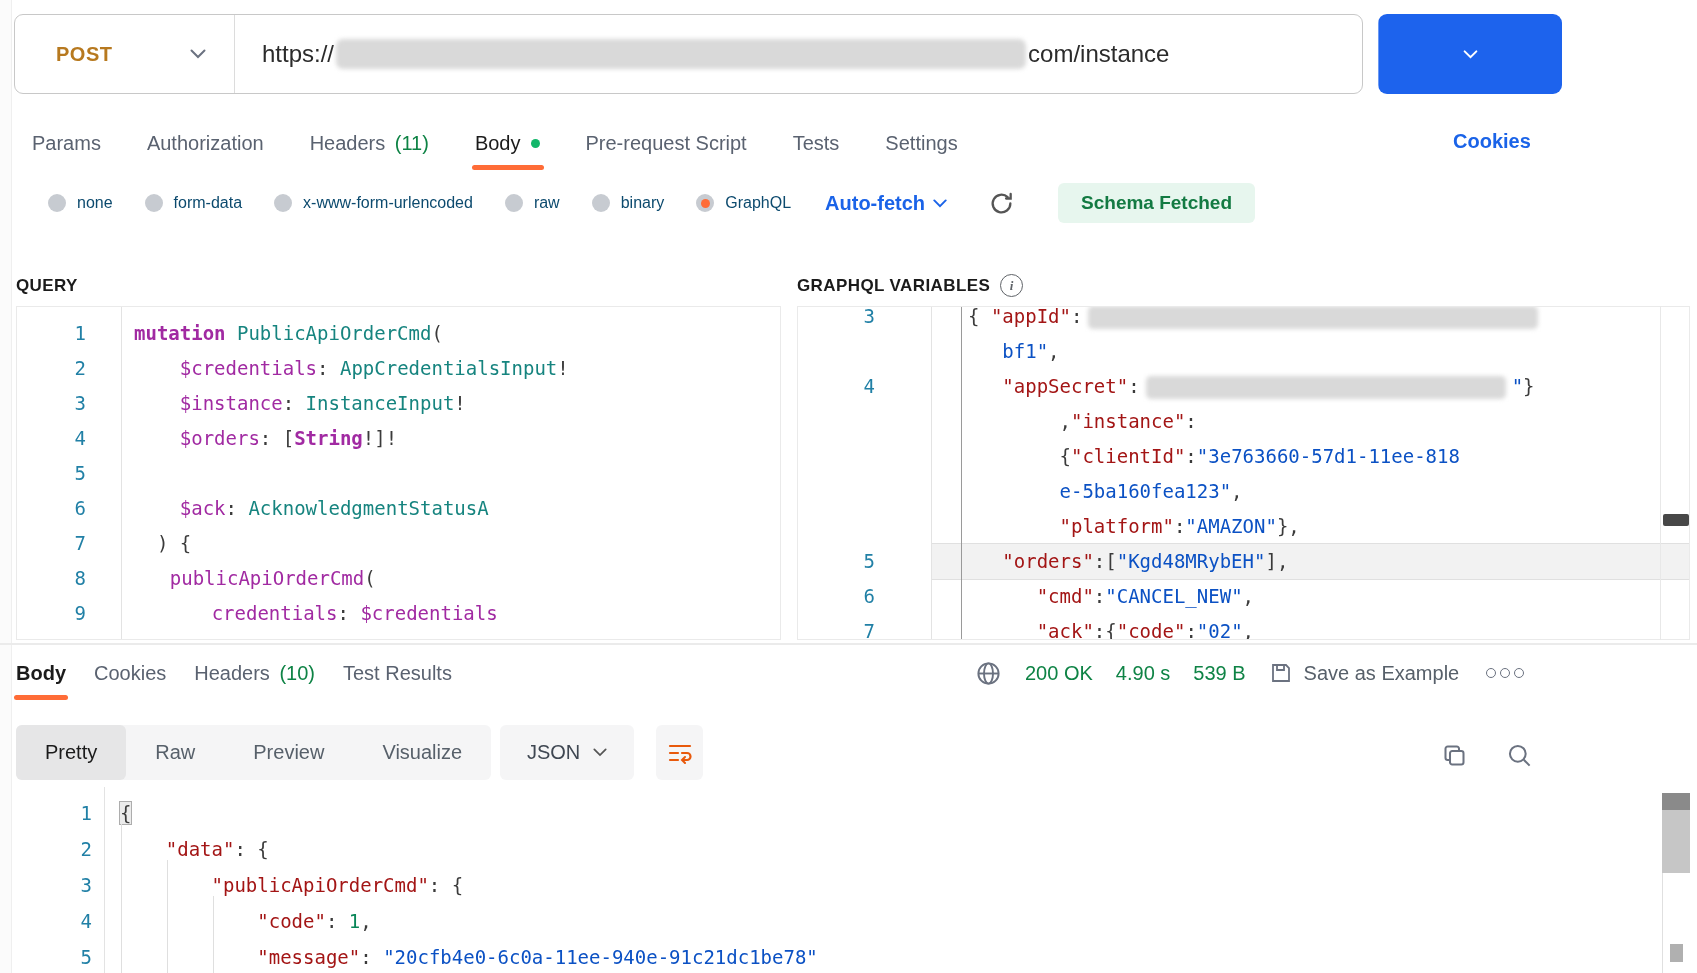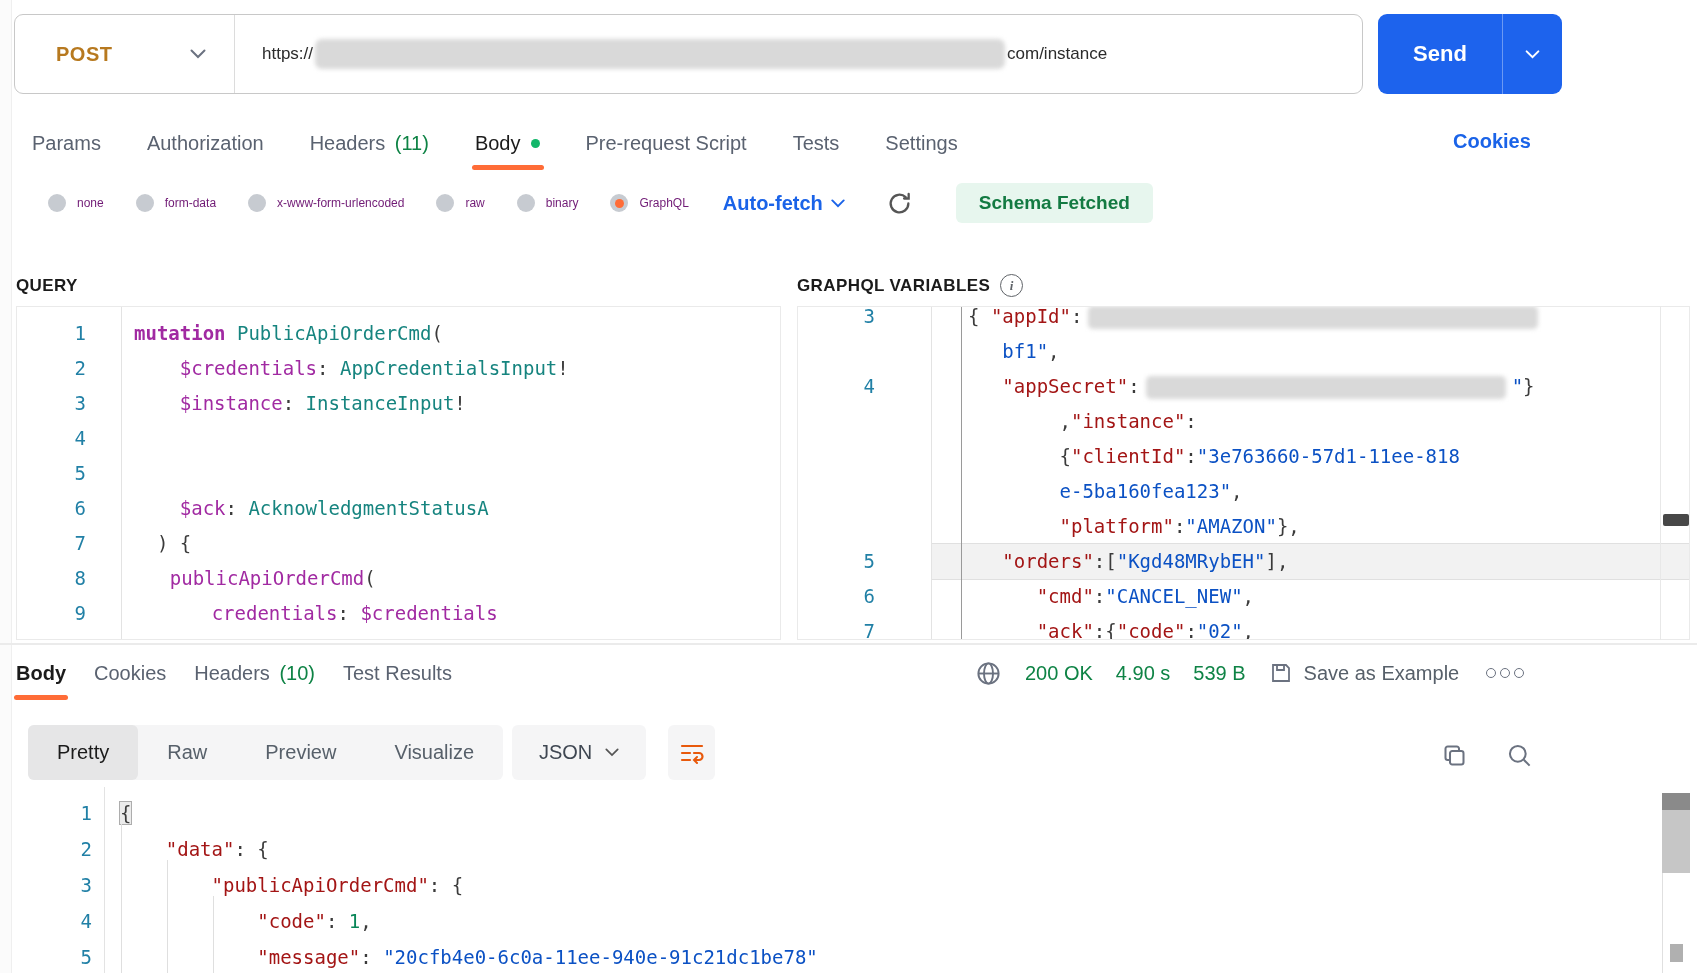--- a/index.html
+++ b/index.html
@@ -9,21 +9,21 @@
   
   .left-strip{left:0;top:0;width:11px;height:973px;background:#fbfbfb;border-right:1px solid #efefef;}
 
   
   .reqbar{left:14px;top:14px;width:1349px;height:80px;border:1.5px solid #c8c8c8;border-radius:9px;
           display:flex;align-items:center;box-sizing:border-box;background:#fff;}
   .method-box{width:219px;height:100%;display:flex;align-items:center;cursor:pointer;}
   .method-label{margin-left:41px;font-size:20px;font-weight:bold;color:#b7791f;letter-spacing:.5px;}
   .method-chev{margin-left:auto;margin-right:28px;color:#6b7280;display:flex;}
   .vdiv{width:1px;height:78px;background:#dcdcdc;}
-  .url-area{flex:1;display:flex;align-items:center;padding-left:27px;font-size:17px;color:#2b2b2b;}
+  .url-area{flex:1;display:flex;align-items:center;padding-left:27px;font-size:24px;color:#2b2b2b;}
   .redact{display:inline-block;background:#d9d9d9;border-radius:7px;filter:blur(2.2px);vertical-align:middle;}
   .url-redact{width:690px;height:30px;margin:0 2px;}
   .send-btn{left:1378px;top:14px;width:184px;height:80px;background:#1d63ed;border-radius:9px;
             display:flex;align-items:stretch;cursor:pointer;border:none;padding:0;}
   .send-label{width:124px;display:flex;align-items:center;justify-content:center;
               color:#fff;font-size:22px;font-weight:bold;}
   .send-div{width:1px;background:rgba(255,255,255,.35);}
   .send-chev{flex:1;display:flex;align-items:center;justify-content:center;color:#fff;}
 
   
@@ -35,21 +35,21 @@
   .tcount{color:#0e8345;margin-left:4px;}
   .tdot{width:9px;height:9px;border-radius:50%;background:#12b76a;margin-left:10px;}
   .cookies-link{left:1453px;top:130px;font-size:20px;font-weight:600;color:#1a63e8;cursor:pointer;}
 
   
   .moderow{left:48px;top:182px;height:42px;display:flex;align-items:center;gap:32px;}
   .mode-item{display:flex;align-items:center;gap:11px;cursor:pointer;}
   .radio{width:18px;height:18px;border-radius:50%;background:#c7cbd1;display:flex;align-items:center;justify-content:center;}
   .radio .dotin{width:9px;height:9px;border-radius:50%;background:#ff6c37;display:none;}
   .mode-item.sel .radio .dotin{display:block;}
-  .mode-label{font-size:12px;color:#701a75;}
+  .mode-label{font-size:16px;color:#0c4a6e;}
   .autofetch{display:flex;align-items:center;gap:8px;margin-left:2px;color:#1a63e8;font-weight:700;font-size:20px;cursor:pointer;}
   .refresh-btn{margin-left:10px;color:#555;cursor:pointer;display:flex;}
   .schema-badge{margin-left:12px;background:#e7f6ee;color:#137a42;font-weight:700;font-size:19px;
                 padding:9px 23px;border-radius:6px;}
 
   
   .panel-label{font-size:17px;font-weight:bold;color:#1b1b1b;letter-spacing:.4px;display:flex;align-items:center;gap:10px;}
   .q-label{left:16px;top:276px;}
   .v-label{left:797px;top:274px;}
   .info-icon{width:21px;height:21px;border:1.6px solid #5f6368;border-radius:50%;display:inline-flex;
@@ -83,21 +83,21 @@
   .resp-tabsrow{left:16px;top:650px;height:46px;display:flex;align-items:center;gap:28px;}
   .resp-tabsrow .rtab.active{font-weight:600;}
   .resp-tabsrow .rtab.active::after{bottom:-4px;left:-2px;right:-2px;}
   .statusrow{left:975px;top:650px;height:46px;display:flex;align-items:center;gap:23px;font-size:20px;}
   .green{color:#0e8345;}
   .save-group{display:flex;align-items:center;gap:11px;color:#57606a;cursor:pointer;}
   .icon-gray{color:#6b7280;display:flex;}
   .ooo{display:flex;gap:4px;margin-left:4px;cursor:pointer;}
   .ooo span{width:8px;height:8px;border:1.6px solid #6b7280;border-radius:50%;display:block;}
 
-  .viewsrow{left:16px;top:725px;height:55px;display:flex;align-items:center;margin-left:12px;}
+  .viewsrow{left:16px;top:725px;height:55px;display:flex;align-items:center;}
   .seggroup{background:#f5f5f6;border-radius:6px;display:flex;height:55px;}
   .segitem{padding:0 29px;display:flex;align-items:center;font-size:20px;color:#57606a;cursor:pointer;border-radius:6px;}
   .segitem.active{background:#e6e6e7;color:#1b1b1b;}
   .jsonbox{margin-left:9px;width:134px;height:55px;background:#f5f5f6;border-radius:6px;display:flex;
            align-items:center;justify-content:center;gap:13px;font-size:20px;color:#3f4752;cursor:pointer;}
   .jsonbox .chev{color:#555;display:flex;}
   .wrapbtn{margin-left:22px;width:47px;height:55px;background:#f5f5f6;border-radius:6px;display:flex;
            align-items:center;justify-content:center;cursor:pointer;}
   .copy-btn{left:1441px;top:742px;cursor:pointer;}
   .search-btn{left:1506px;top:742px;cursor:pointer;}
@@ -128,21 +128,20 @@
       </span>
     </div>
     <div class="vdiv"></div>
     <div class="url-area">
       <span>https://</span>
       <span class="redact url-redact"></span>
       <span>com/instance</span>
     </div>
   </div>
   <div class="abs send-btn">
-    <span class="send-label">Send</span>
     <span class="send-div"></span>
     <span class="send-chev">
       <svg width="15" height="9" viewBox="0 0 16 10">
           <path d="M1.5 1.5 L8 8 L14.5 1.5" stroke="currentColor" stroke-width="2.2" fill="none" stroke-linecap="round"></path>
         </svg>
     </span>
   </div>
 
   <div class="abs tabsrow" id="request-tabs">
       <div class="rtab">
@@ -222,21 +221,21 @@
     <span>GRAPHQL VARIABLES</span>
     <span class="info-icon">i</span>
   </div>
 
   <div class="abs editor bordered q-editor" id="query-editor">
       <div class="gutter-line" style="left: 104px;"></div>
       <div style="margin-top: 9px;">
         <div class="crow" style="height: 35px; line-height: 35px;"><span class="ln" style="width: 104px; padding-right: 35px;">1</span><span class="codeline" style="padding-left: 13px;"><span class="seg c-kw">mutation</span><span class="seg c-pln"> </span><span class="seg c-type">PublicApiOrderCmd</span><span class="seg c-pun">(</span></span></div>
         <div class="crow" style="height: 35px; line-height: 35px;"><span class="ln" style="width: 104px; padding-right: 35px;">2</span><span class="codeline" style="padding-left: 13px;"><span class="seg c-pln">    </span><span class="seg c-mag">$credentials</span><span class="seg c-pun">: </span><span class="seg c-type">AppCredentialsInput</span><span class="seg c-pun">!</span></span></div>
         <div class="crow" style="height: 35px; line-height: 35px;"><span class="ln" style="width: 104px; padding-right: 35px;">3</span><span class="codeline" style="padding-left: 13px;"><span class="seg c-pln">    </span><span class="seg c-mag">$instance</span><span class="seg c-pun">: </span><span class="seg c-type">InstanceInput</span><span class="seg c-pun">!</span></span></div>
-        <div class="crow" style="height: 35px; line-height: 35px;"><span class="ln" style="width: 104px; padding-right: 35px;">4</span></div>
+        <div class="crow" style="height: 35px; line-height: 35px;"><span class="ln" style="width: 104px; padding-right: 35px;">4</span><span class="codeline" style="padding-left: 13px;"><span class="seg c-pln">    </span><span class="seg c-mag">$orders</span><span class="seg c-pun">: [</span><span class="seg c-kw">String</span><span class="seg c-pun">!]!</span></span></div>
         <div class="crow" style="height: 35px; line-height: 35px;"><span class="ln" style="width: 104px; padding-right: 35px;">5</span></div>
         <div class="crow" style="height: 35px; line-height: 35px;"><span class="ln" style="width: 104px; padding-right: 35px;">6</span><span class="codeline" style="padding-left: 13px;"><span class="seg c-pln">    </span><span class="seg c-mag">$ack</span><span class="seg c-pun">: </span><span class="seg c-type">AcknowledgmentStatusA</span></span></div>
         <div class="crow" style="height: 35px; line-height: 35px;"><span class="ln" style="width: 104px; padding-right: 35px;">7</span><span class="codeline" style="padding-left: 13px;"><span class="seg c-pln">  </span><span class="seg c-pun">) {</span></span></div>
         <div class="crow" style="height: 35px; line-height: 35px;"><span class="ln" style="width: 104px; padding-right: 35px;">8</span><span class="codeline" style="padding-left: 3px;"><span class="seg c-pln">    </span><span class="seg c-mag">publicApiOrderCmd</span><span class="seg c-pun">(</span></span></div>
         <div class="crow" style="height: 35px; line-height: 35px;"><span class="ln" style="width: 104px; padding-right: 35px;">9</span><span class="codeline" style="padding-left: 22px;"><span class="seg c-pln">      </span><span class="seg c-mag">credentials</span><span class="seg c-pun">: </span><span class="seg c-mag">$credentials</span></span></div>
       </div>
     </div>
   <div class="abs editor bordered v-editor" id="vars-editor">
       <div class="gutter-line" style="left: 133px;"></div>
       <div class="gutter-line" style="left: 163px; background: rgb(154, 154, 154);"></div>

